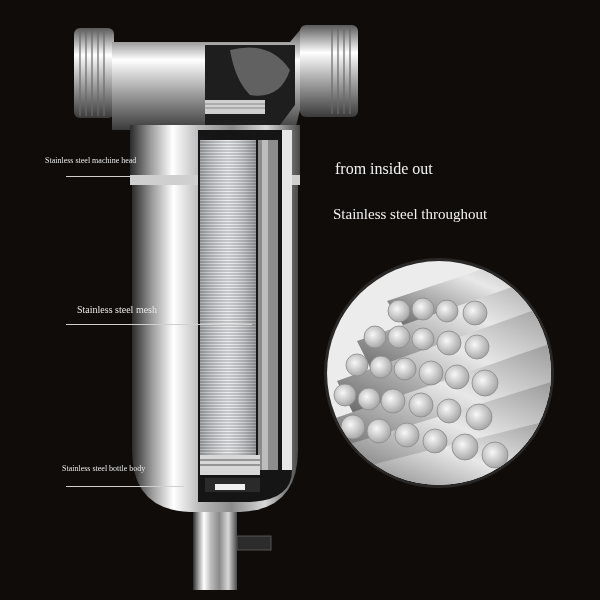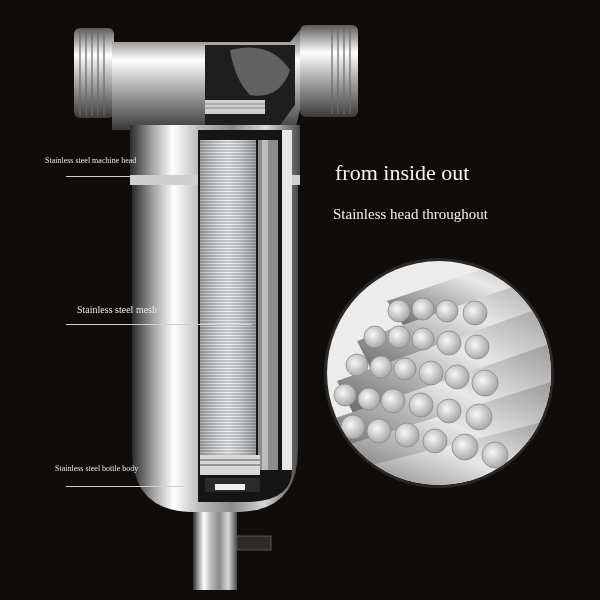--- a/index.html
+++ b/index.html
@@ -1,20 +1,20 @@
 <!DOCTYPE html>
 <html><head>
 <meta charset="utf-8">
 <style>
   html,body{margin:0;padding:0;}
   body{width:600px;height:600px;background:#100c0a;position:relative;overflow:hidden;font-family:"Liberation Serif","DejaVu Serif",serif;}
   .abs{position:absolute;}
   .label{position:absolute;color:#e8e8e8;font-size:8px;white-space:nowrap;font-family:Liberation Serif, serif;}
   .label-line{position:absolute;height:1px;background:#cfcfcf;}
-  .headline{position:absolute;color:#f2f2f2;font-size:22px;left:335px;top:160px;white-space:nowrap;}
+  .headline{position:absolute;color:#f2f2f2;font-size:16px;left:335px;top:160px;white-space:nowrap;}
   .subline{position:absolute;color:#f2f2f2;font-size:15px;left:333px;top:206px;white-space:nowrap;}
   .rods{position:absolute;left:324px;top:258px;width:230px;height:230px;border-radius:50%;overflow:hidden;border:3px solid #2a2827;box-sizing:border-box;}
 </style>
 </head>
 <body>
 
 <svg class="abs" style="left:0;top:0" width="600" height="600" viewBox="0 0 600 600">
   <defs>
     <linearGradient id="chrome" x1="0" x2="1" y1="0" y2="0">
       <stop offset="0" stop-color="#2b2b2b"></stop>
@@ -94,25 +94,25 @@
   <rect x="193" y="512" width="44" height="78" fill="url(#chrome)"></rect>
   <rect x="237" y="536" width="34" height="14" fill="#2c2c2c" stroke="#555"></rect>
 </svg>
 
 <div class="label" style="left:45px;top:156px;">Stainless steel machine head</div>
 <div class="label-line" style="left:66px;top:176px;width:126px;"></div>
 
 <div class="label" style="left:53px;top:304px;font-size:10px;margin-left:24px;">Stainless steel mesh</div>
 <div class="label-line" style="left:66px;top:324px;width:186px;"></div>
 
-<div class="label" style="left:55px;top:464px;">Stainless steel bottle body</div>
+<div class="label" style="left:62px;top:464px;">Stainless steel bottle body</div>
 <div class="label-line" style="left:66px;top:486px;width:118px;"></div>
 
 <div class="headline">from inside out</div>
-<div class="subline">Stainless head throughout</div>
+<div class="subline">Stainless steel throughout</div>
 
 <div class="rods">
   <svg width="230" height="230" viewBox="0 0 230 230">
     <defs>
       <linearGradient id="rodBody" x1="0" x2="1" y1="1" y2="0">
         <stop offset="0" stop-color="#5b5b5b"></stop>
         <stop offset="0.5" stop-color="#e8e8e8"></stop>
         <stop offset="1" stop-color="#7a7a7a"></stop>
       </linearGradient>
       <radialGradient id="rodEnd" cx="0.4" cy="0.4" r="0.6">

